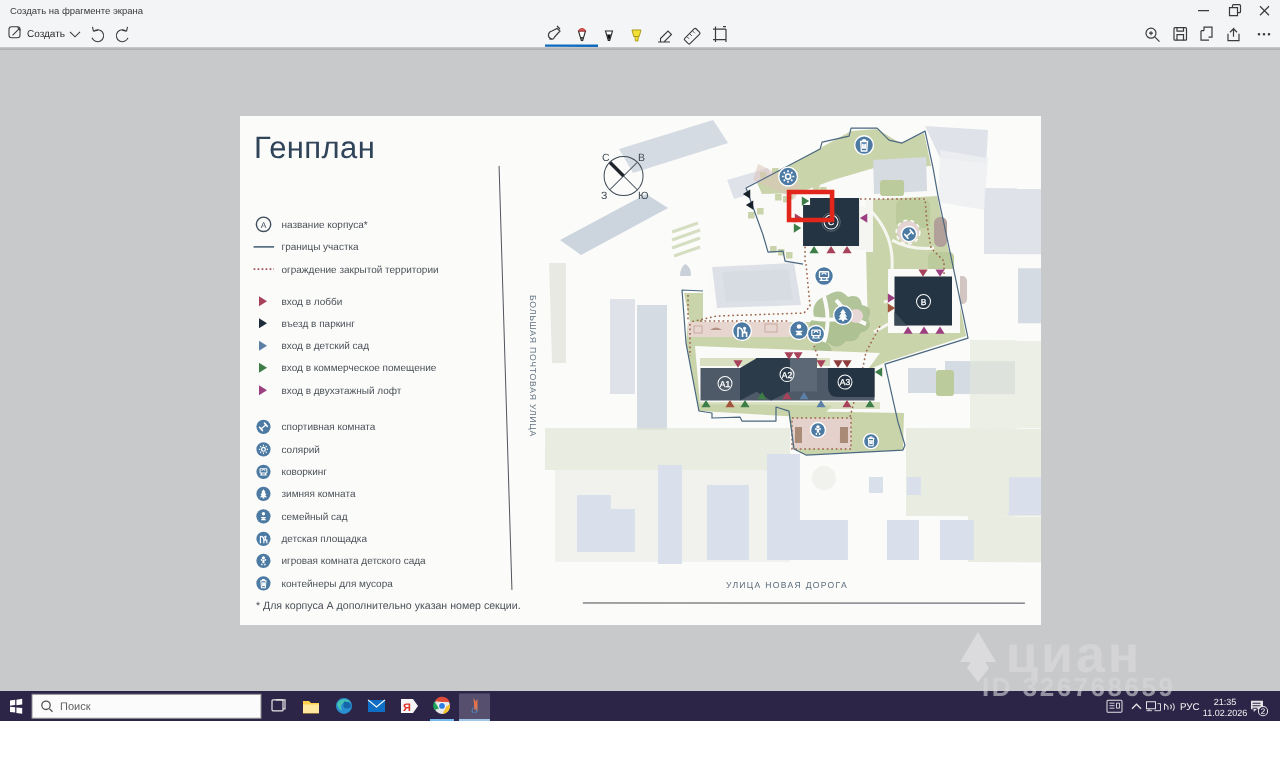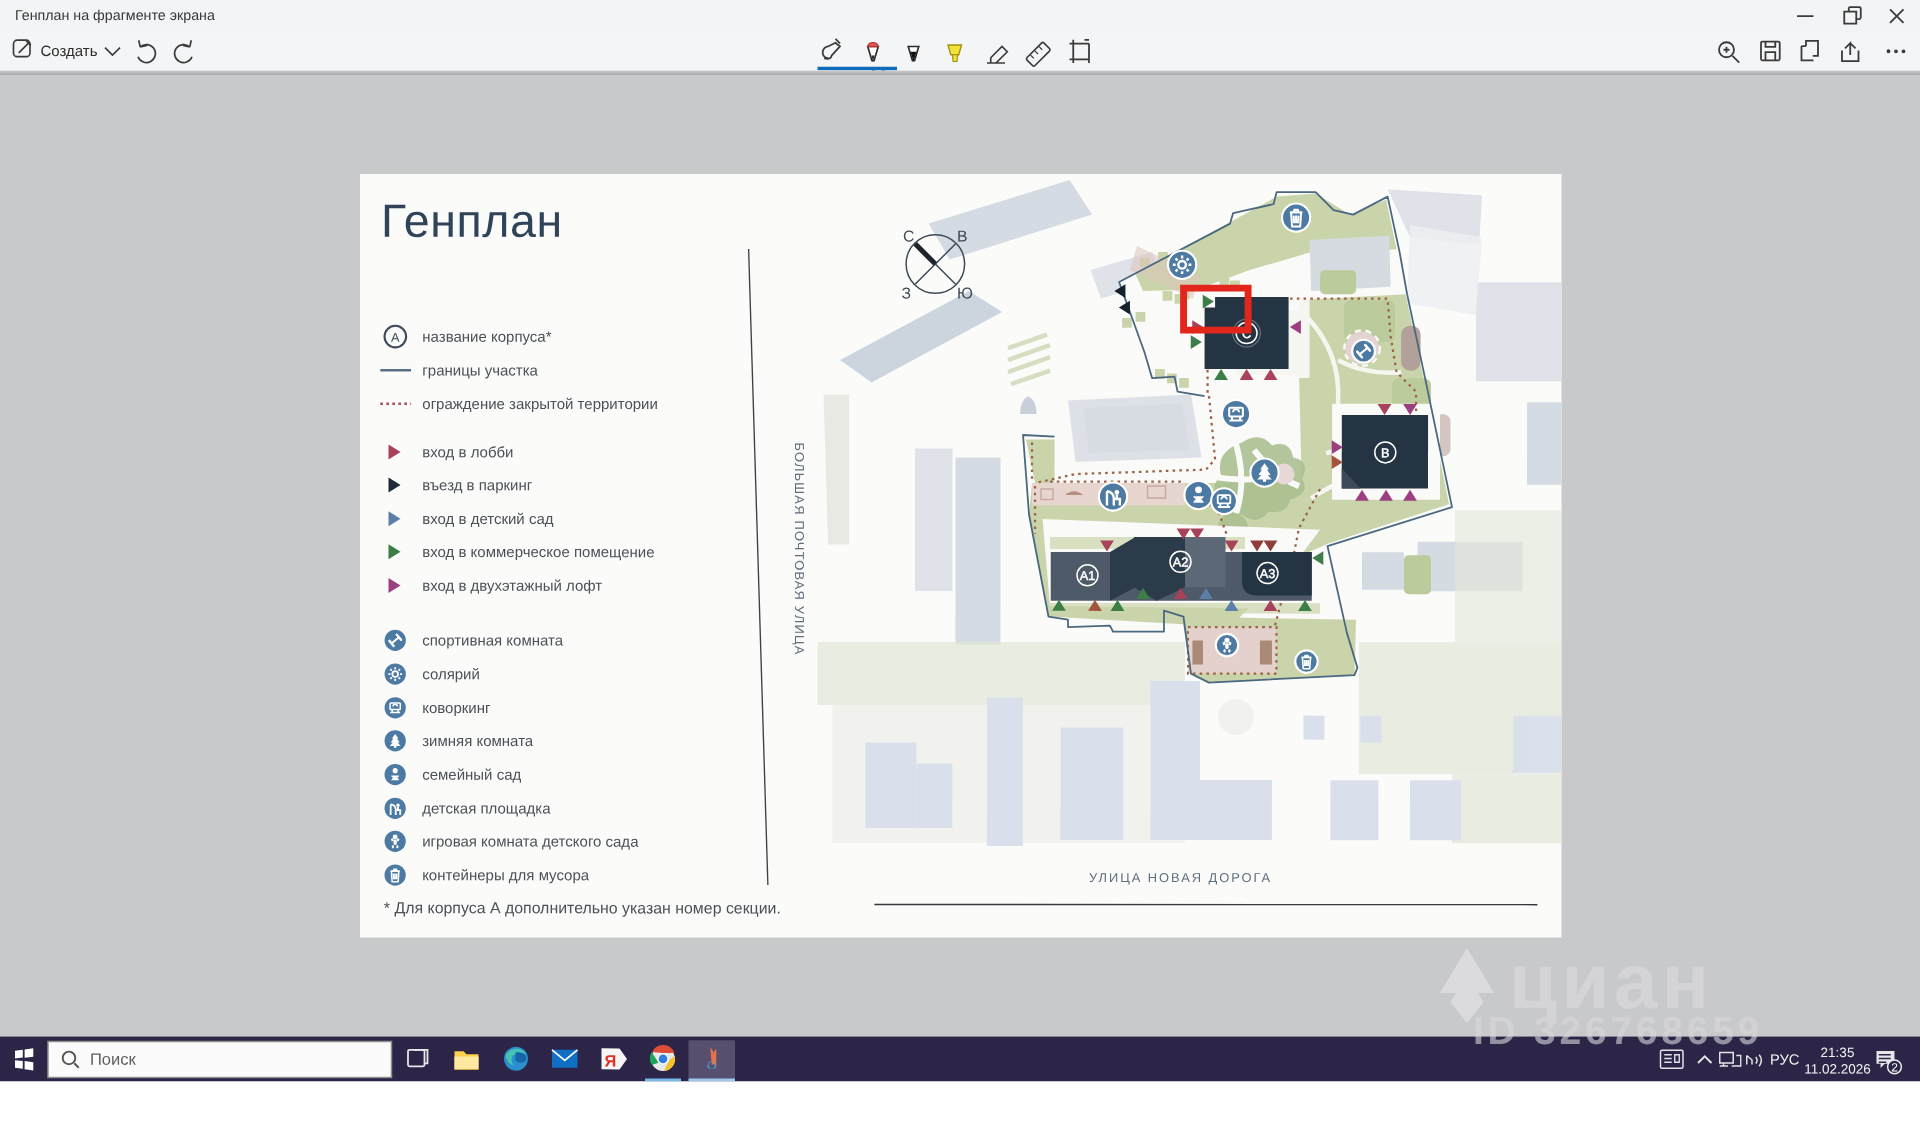--- a/index.html
+++ b/index.html
@@ -13,21 +13,21 @@
   #sep{left:0;top:47px;width:1280px;height:3px;background:linear-gradient(#cbccce,#a8aaac);}
   #canvas{left:0;top:50px;width:1280px;height:641px;background:#c8c9cb;}
   #page{left:240px;top:116px;width:801px;height:509px;background:#fbfbfa;}
   #taskbar{left:0;top:691px;width:1280px;height:30px;background:#2c2547;}
   #whitebottom{left:0;top:721px;width:1280px;height:43px;background:#ffffff;}
 </style>
 </head>
 <body>
 <div class="abs" id="canvas"></div>
 <div class="abs" id="titlebar"></div>
-<div class="abs" id="titletext">Генплан на фрагменте экрана</div>
+<div class="abs" id="titletext">Создать на фрагменте экрана</div>
 <div class="abs" id="toolbar"></div>
 <svg class="abs" style="left:0;top:0" width="1280" height="50" viewBox="0 0 1280 50">
     <g transform="rotate(0.02 640 25)">
 <path d="M1198 10.5 h11" stroke="#3b3b3b" stroke-width="1.2" fill="none"></path>
 <path d="M1232.5 8.5 v-3 a1 1 0 0 1 1 -1 h6 a1 1 0 0 1 1 1 v6 a1 1 0 0 1 -1 1 h-3" stroke="#3b3b3b" stroke-width="1.2" fill="none"></path>
 <rect x="1229.5" y="7.5" width="8" height="8" fill="#f2f4f5" stroke="#3b3b3b" stroke-width="1.2"></rect>
 <path d="M1260 6 l9 9 M1269 6 l-9 9" stroke="#3b3b3b" stroke-width="1.2" fill="none"></path>
 <g stroke="#3b3b3b" stroke-width="1.1" fill="none">
         <rect x="9" y="27" width="11" height="11" rx="2.5"></rect>
         <path d="M12.5 35.5 l6.5 -6.5 M17.5 27.5 l3 3"></path>

